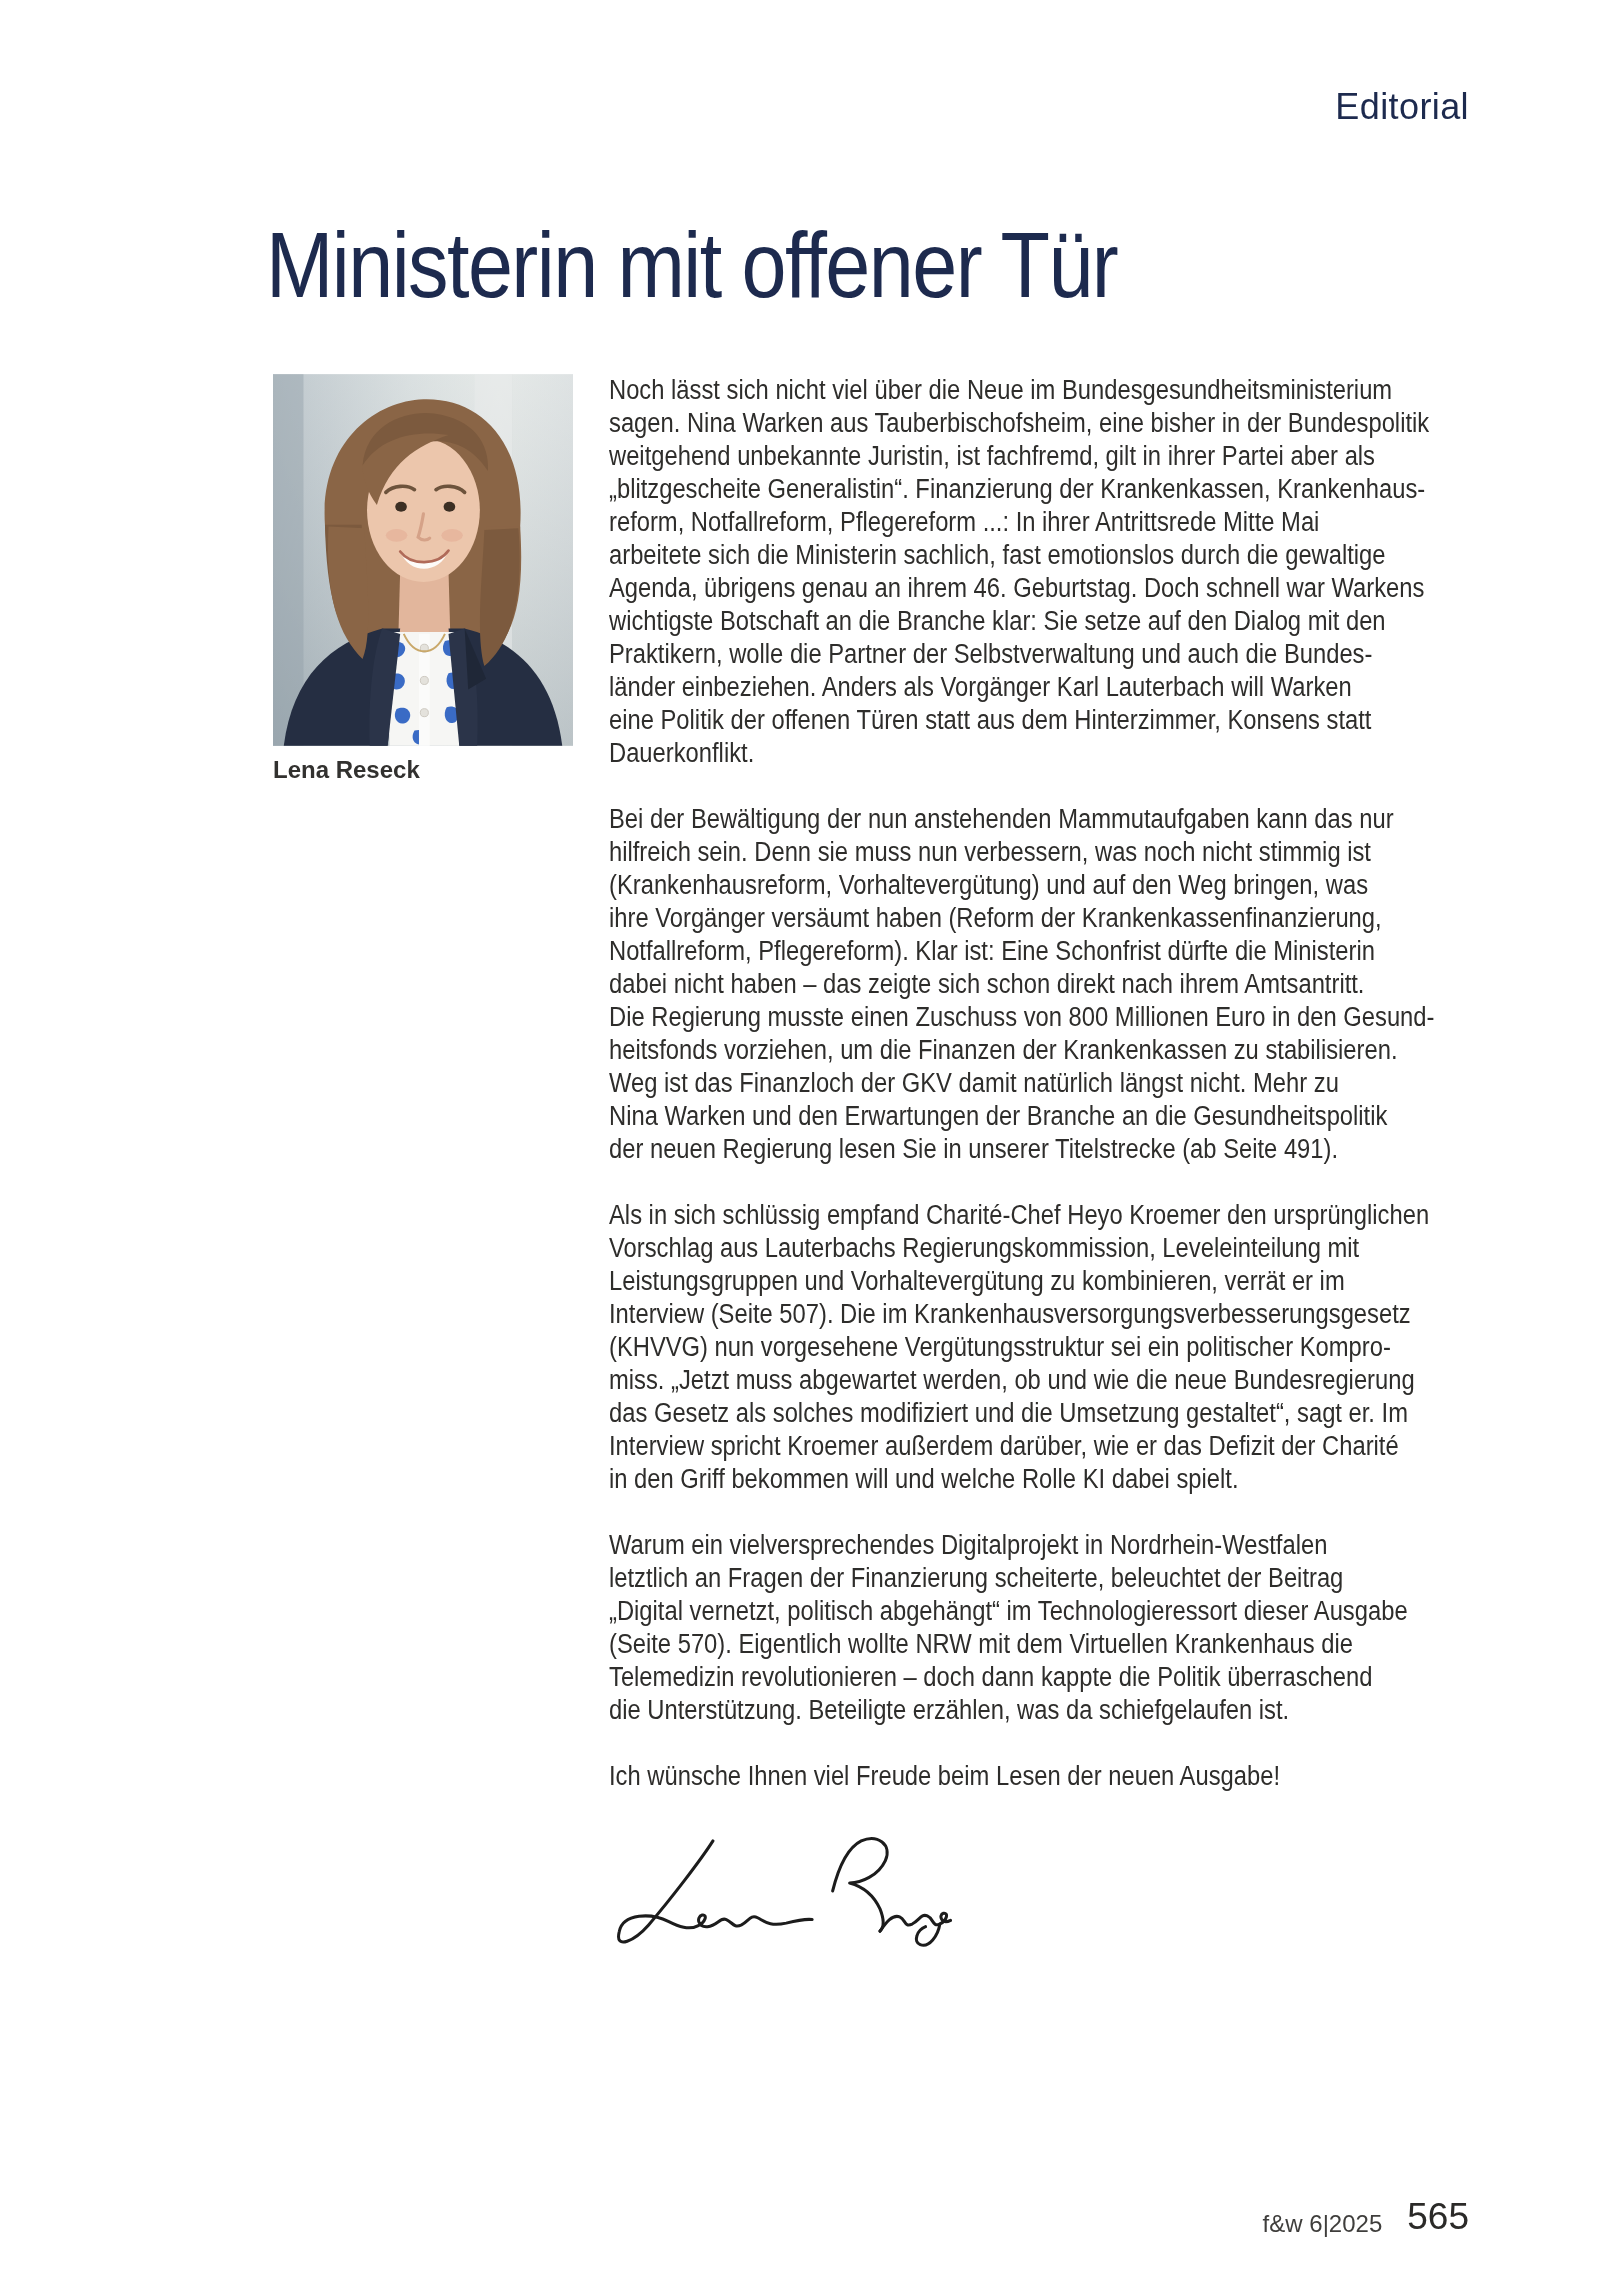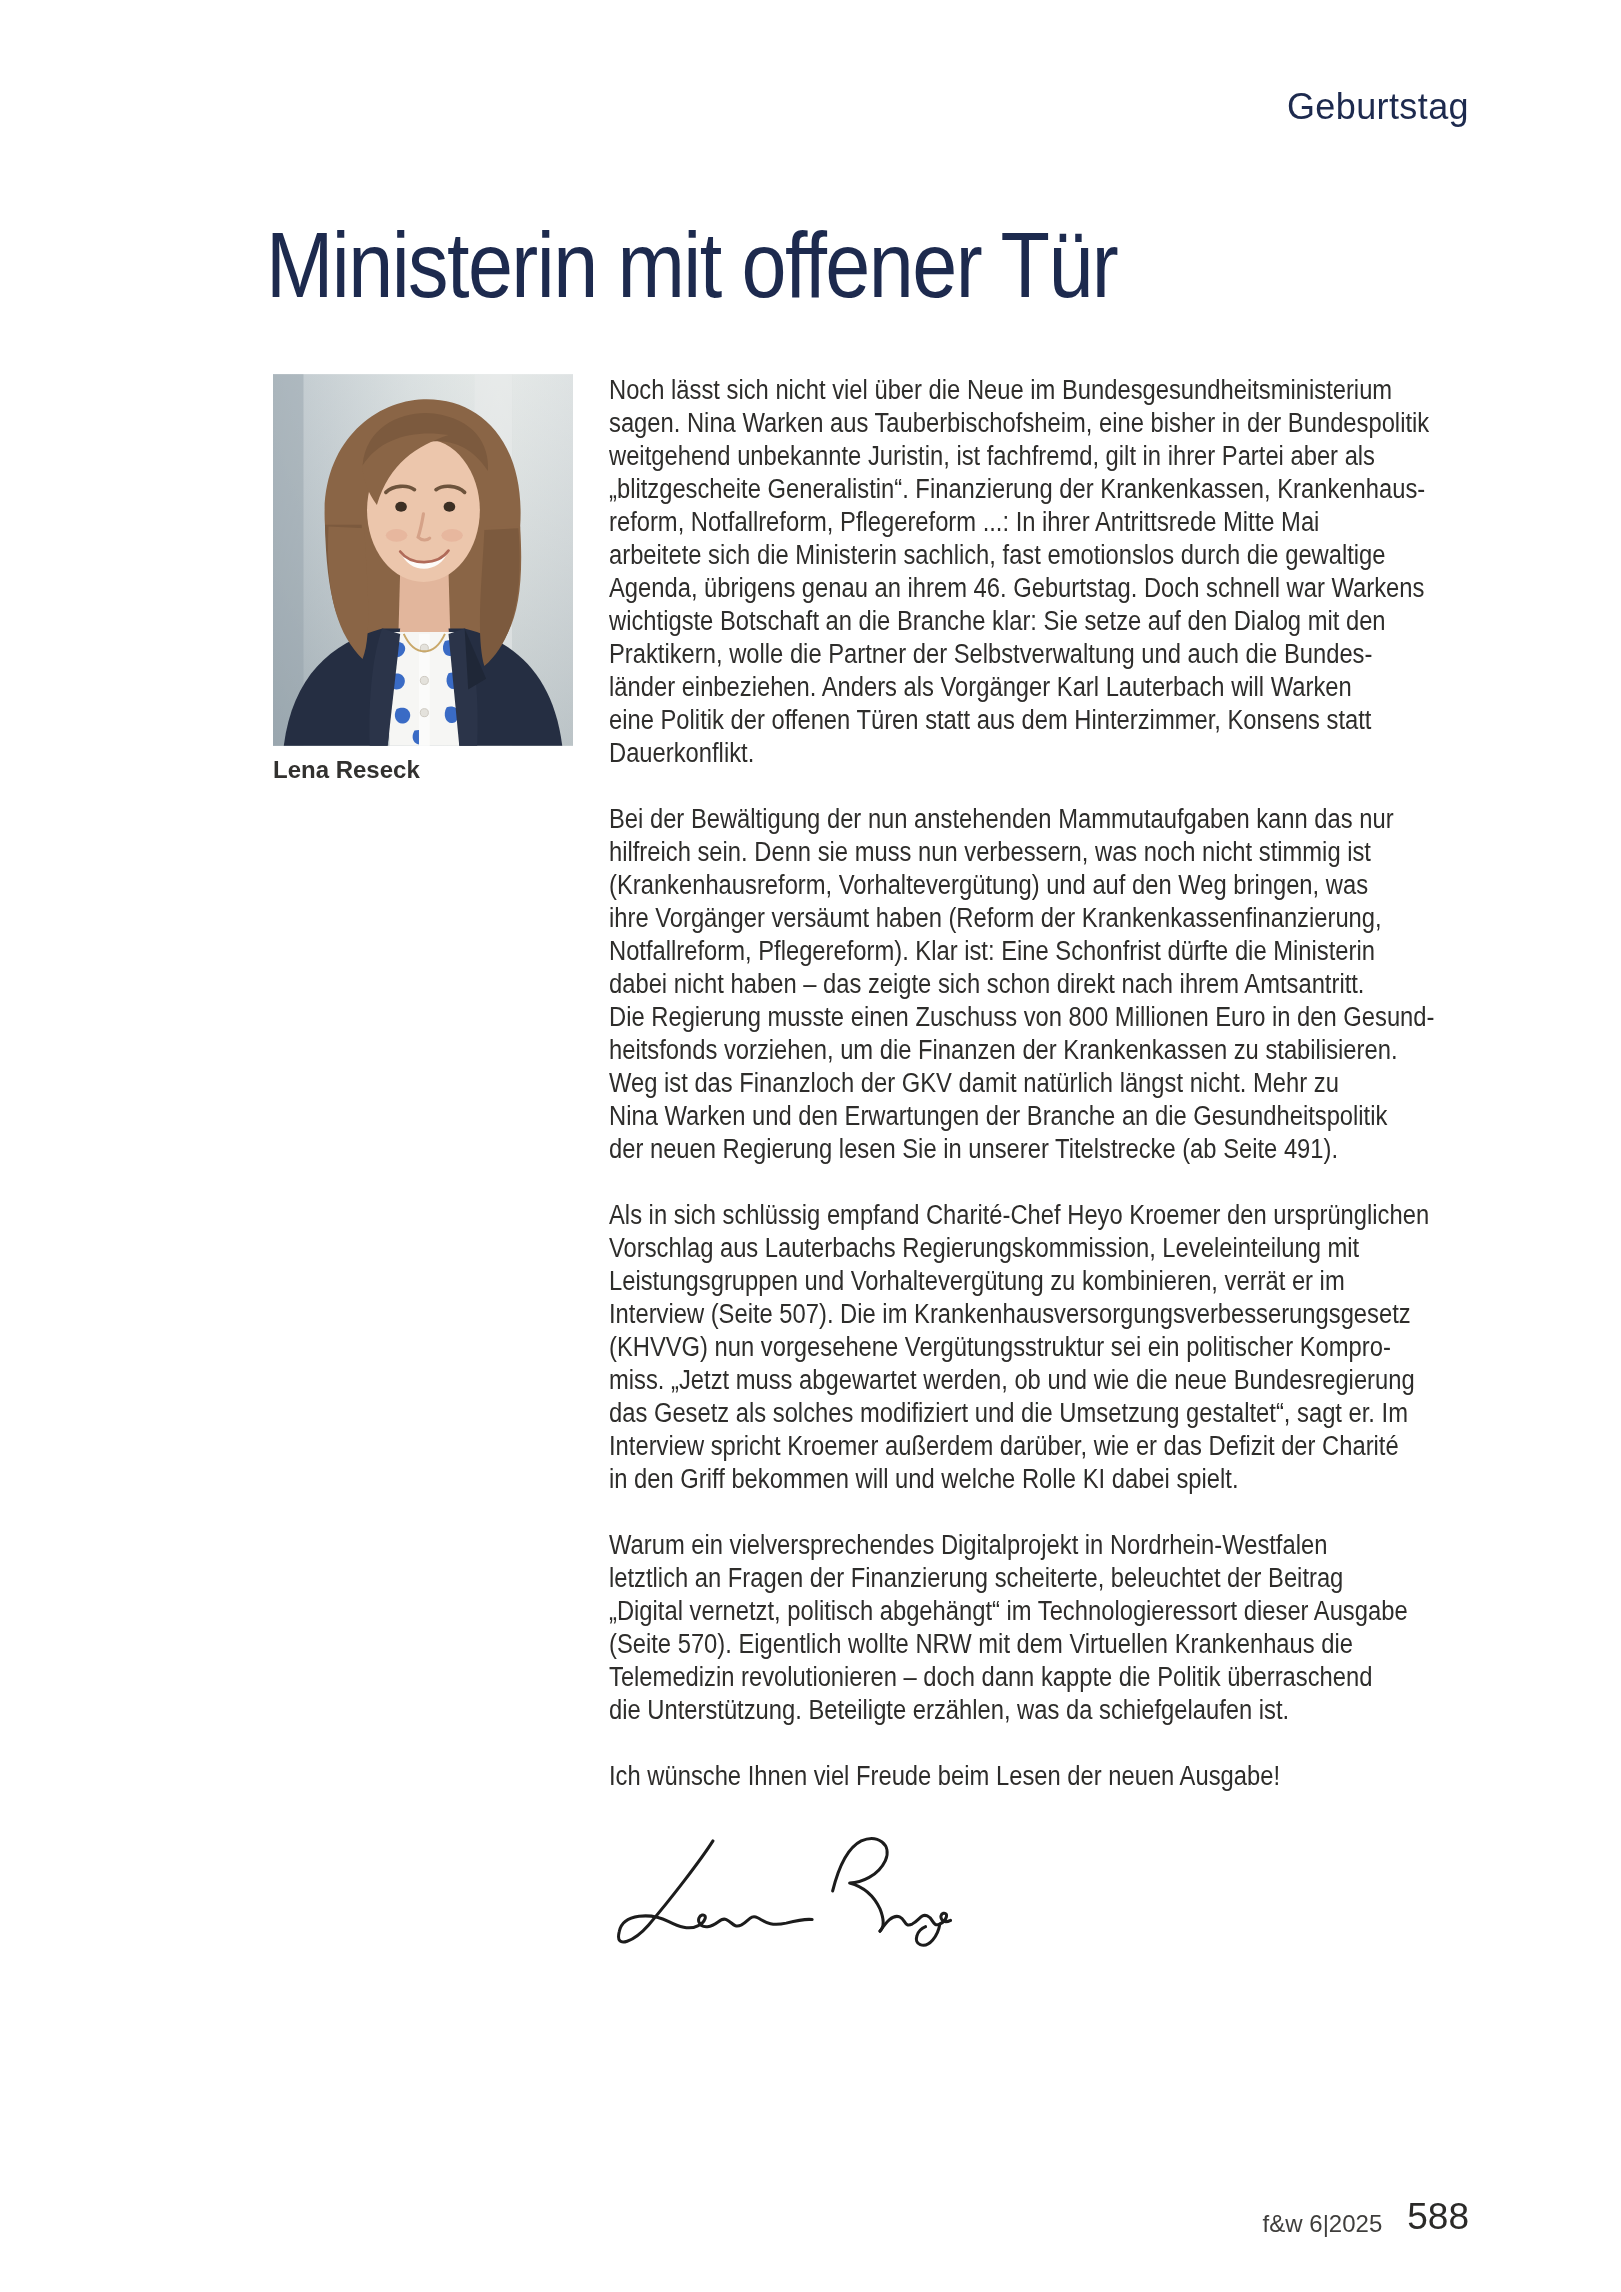--- a/index.html
+++ b/index.html
@@ -91,21 +91,21 @@
     font-size:37px;
     color:#2b2a28;
     margin-left:25px;
   }
 </style>
 </head>
 <body>
 
 <div class="page">
 
-  <div class="section-label">Geburtstag</div>
+  <div class="section-label">Editorial</div>
 
   <h1 class="title">Ministerin mit offener Tür</h1>
 
   <div class="photo">
     <svg width="300" height="372" viewBox="0 0 335 415" xmlns="http://www.w3.org/2000/svg">
       <defs>
         <linearGradient id="bg" x1="0" y1="0" x2="1" y2="0">
           <stop offset="0" stop-color="#aab6bd"></stop>
           <stop offset="0.45" stop-color="#cdd5d6"></stop>
           <stop offset="0.75" stop-color="#dde2e0"></stop>
@@ -234,17 +234,17 @@
         <path d="M118 10 C104 32 70 76 46 104 C31 121 8 133 13 112 C17 90 50 91 68 100 C80 106 91 110 101 105 C110 101 112 92 106 93 C99 95 101 107 112 106 C123 105 126 95 133 98 C140 101 141 108 150 104 C158 100 160 92 168 96 C176 100 181 106 200 102 C212 99 221 97 229 98"></path>
         <path d="M252 66 C258 42 268 18 284 10 C302 2 319 14 311 32 C303 49 284 57 271 57 C286 61 298 71 305 86 C309 96 311 105 305 111"></path>
         <path d="M305 111 C312 101 319 92 327 95 C334 98 332 107 341 103 C349 99 351 91 358 94 C365 97 364 107 372 103 C380 99 382 90 376 91 C370 93 374 104 384 99"></path>
         <path d="M372 103 C370 116 360 130 350 126 C342 123 346 110 356 106"></path>
       </g>
     </svg>
   </div>
 
   <div class="footer">
     <span class="issue">f&amp;w 6|2025</span>
-    <span class="pagenum">588</span>
+    <span class="pagenum">565</span>
   </div>
 
 </div>
 
 
 </body></html>

